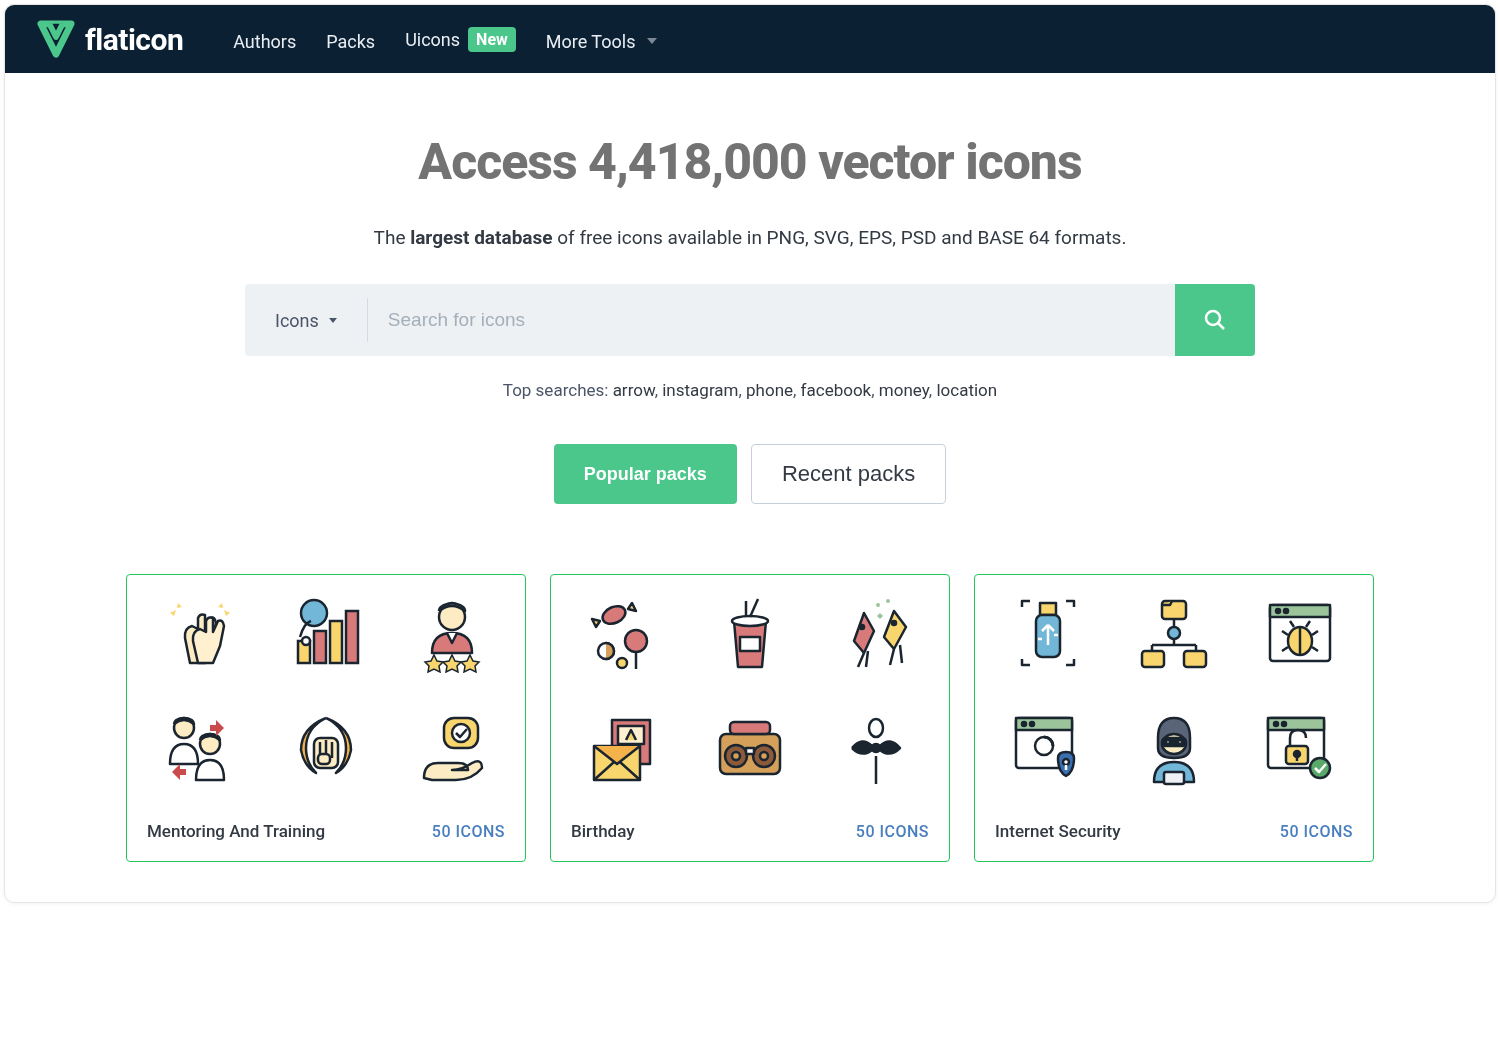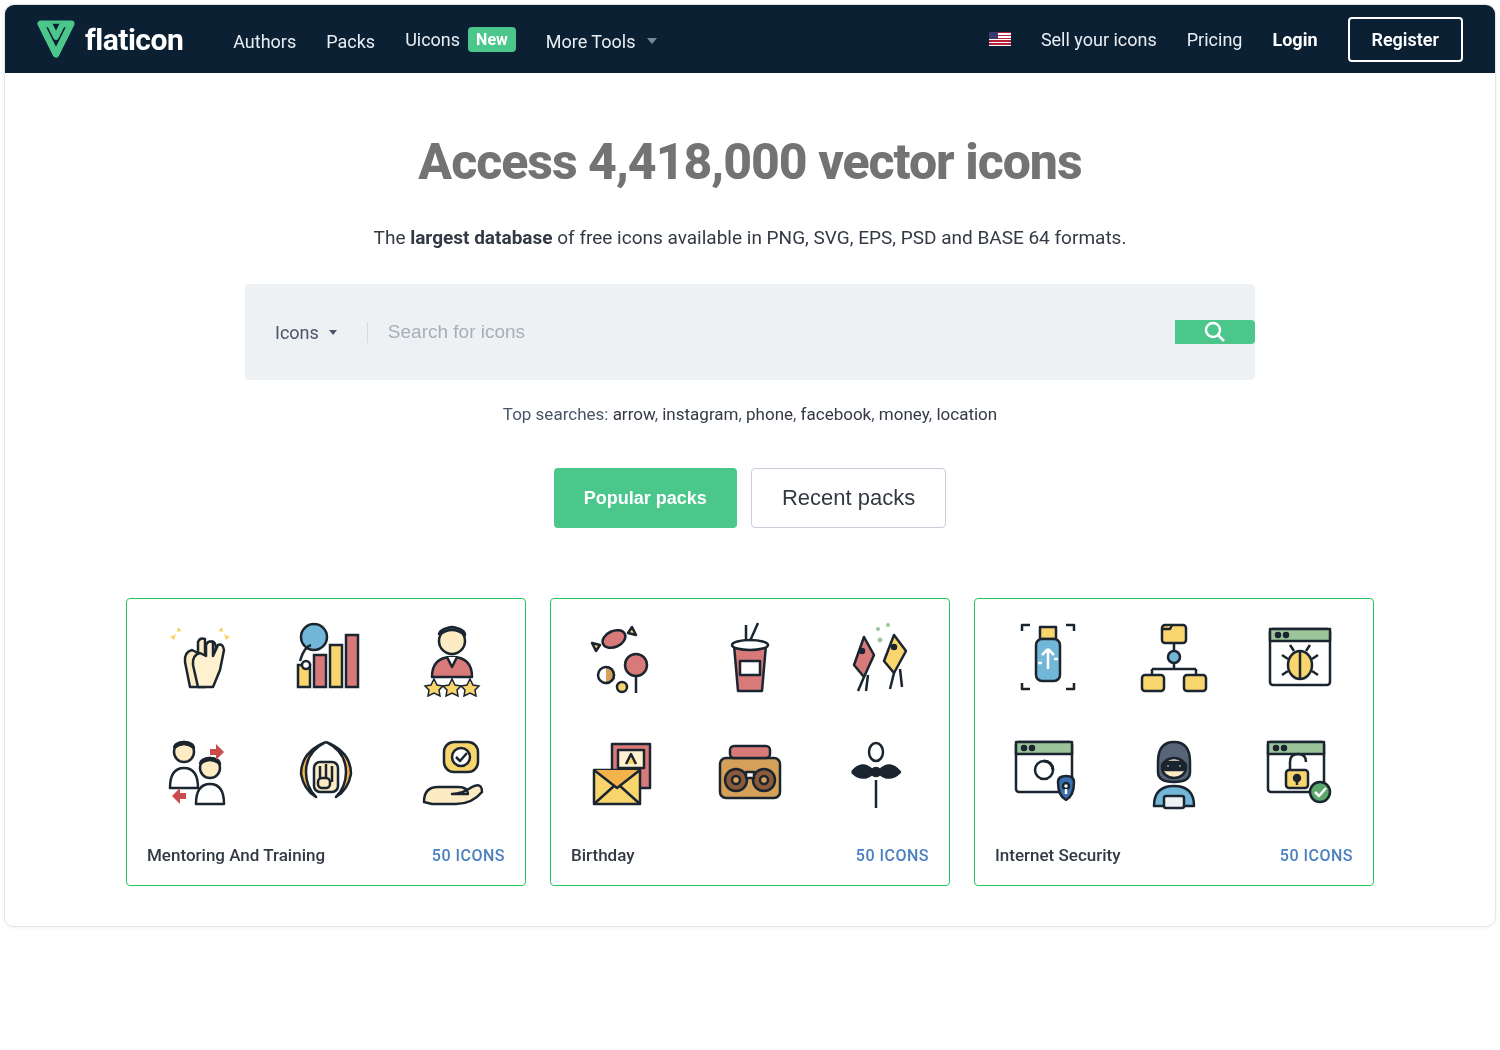--- a/index.html
+++ b/index.html
@@ -22,21 +22,21 @@
 .flag::before{content:"";position:absolute;left:0;top:0;width:9px;height:7px;background:#3c3b6e;}
 
 
 .hero { text-align:center; padding:60px 0 40px; }
 .hero h1 { font-size:50px; font-weight:800; color:#737373; letter-spacing:-1px; }
 .hero-sub { margin-top:35px; font-size:19px; color:#333a44; }
 .hero-sub b { font-weight:700; }
 
 
 .search-wrap { display:flex; justify-content:center; margin-top:35px; }
-.search-bar { display:flex; width:1010px; height:96px; background:#eef1f4; border-radius:4px;align-items:center; }
+.search-bar { display:flex; width:1010px; height:72px; background:#eef1f4; border-radius:4px; }
 .search-type { display:flex; align-items:center; gap:10px; padding:0 30px; color:#4a5568; font-size:18px; border-right:1px solid #d5dbe2; margin:14px 0; }
 .search-type .caret2 { width:0;height:0;border-left:4px solid transparent;border-right:4px solid transparent;border-top:5px solid #4a5568; }
 .search-input { flex:1; background:transparent; border:none; outline:none; font-size:19px; padding:0 20px; color:#333; }
 .search-input::placeholder { color:#a4afba; }
 .search-btn { width:80px; background:#4cc78c; border:none; border-radius:0 4px 4px 0; display:flex; align-items:center; justify-content:center; cursor:pointer; }
 
 .top-searches { margin-top:24px; font-size:17px; color:#4a5568; }
 .top-searches a { color:#333a44; text-decoration:none; }
 
 
@@ -72,27 +72,20 @@
     <a href="#">Packs</a>
     <a href="#">
       <span>Uicons</span>
       <span class="badge-new">New</span>
     </a>
     <a href="#">
       <span>More Tools</span>
       <span class="caret"></span>
     </a>
   </nav>
-  <div class="hdr-right">
-    <span class="flag"></span>
-    <a href="#">Sell your icons</a>
-    <a href="#">Pricing</a>
-    <a href="#" class="login">Login</a>
-    <a href="#" class="register">Register</a>
-  </div>
 </header>
 
 <section class="hero">
   <h1>Access 4,418,000 vector icons</h1>
   <p class="hero-sub">
     <span>The </span><b>largest database</b><span> of free icons available in PNG, SVG, EPS, PSD and BASE 64 formats.</span>
   </p>
 
   <div class="search-wrap">
     <div class="search-bar">

